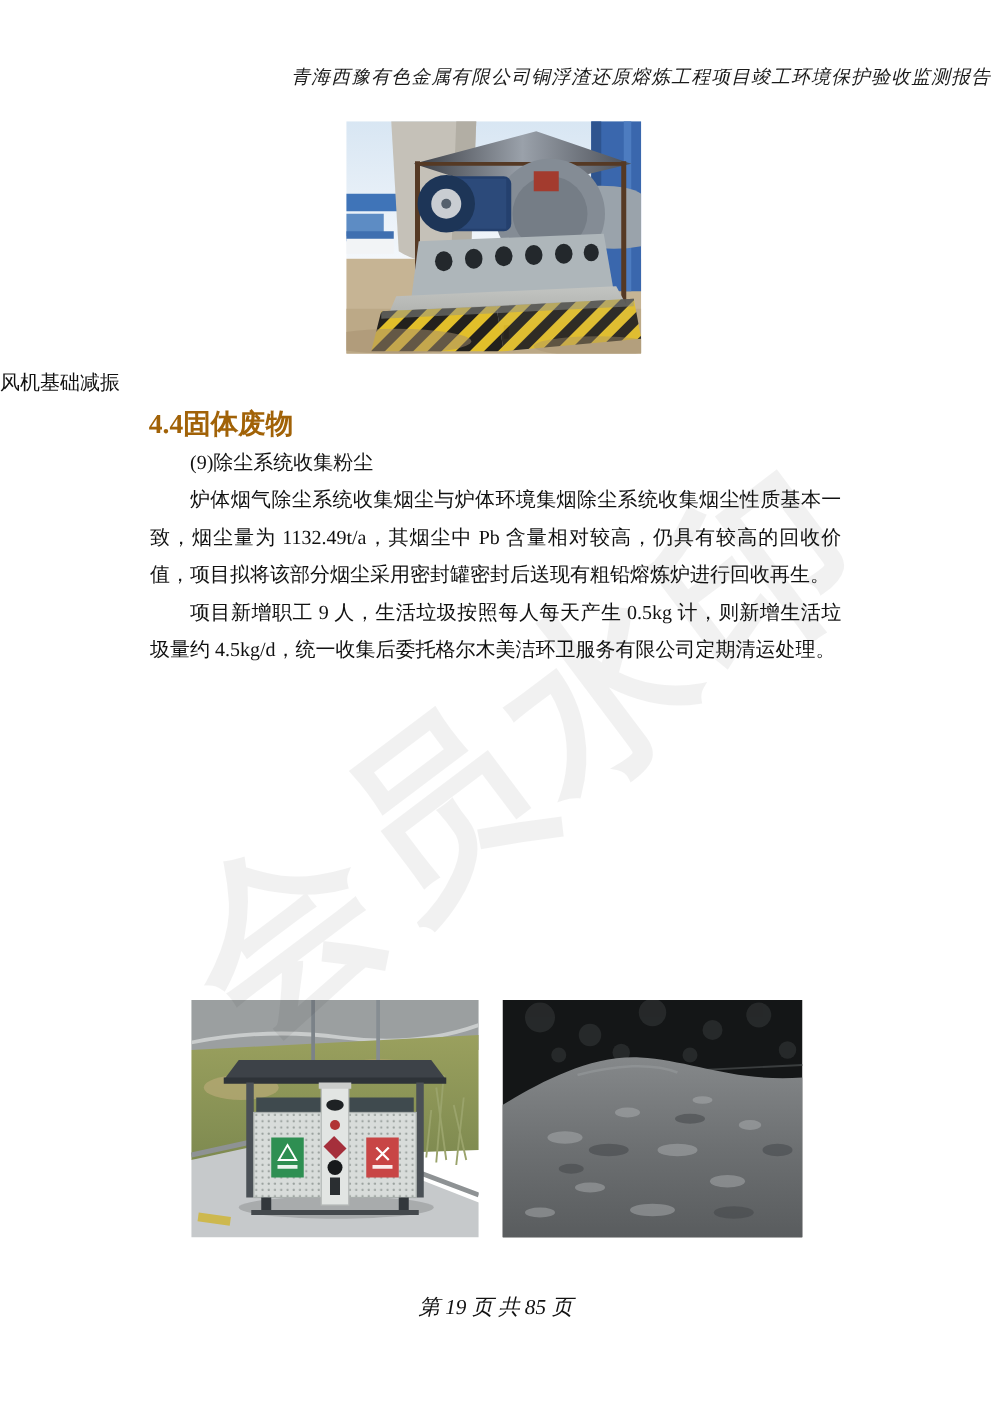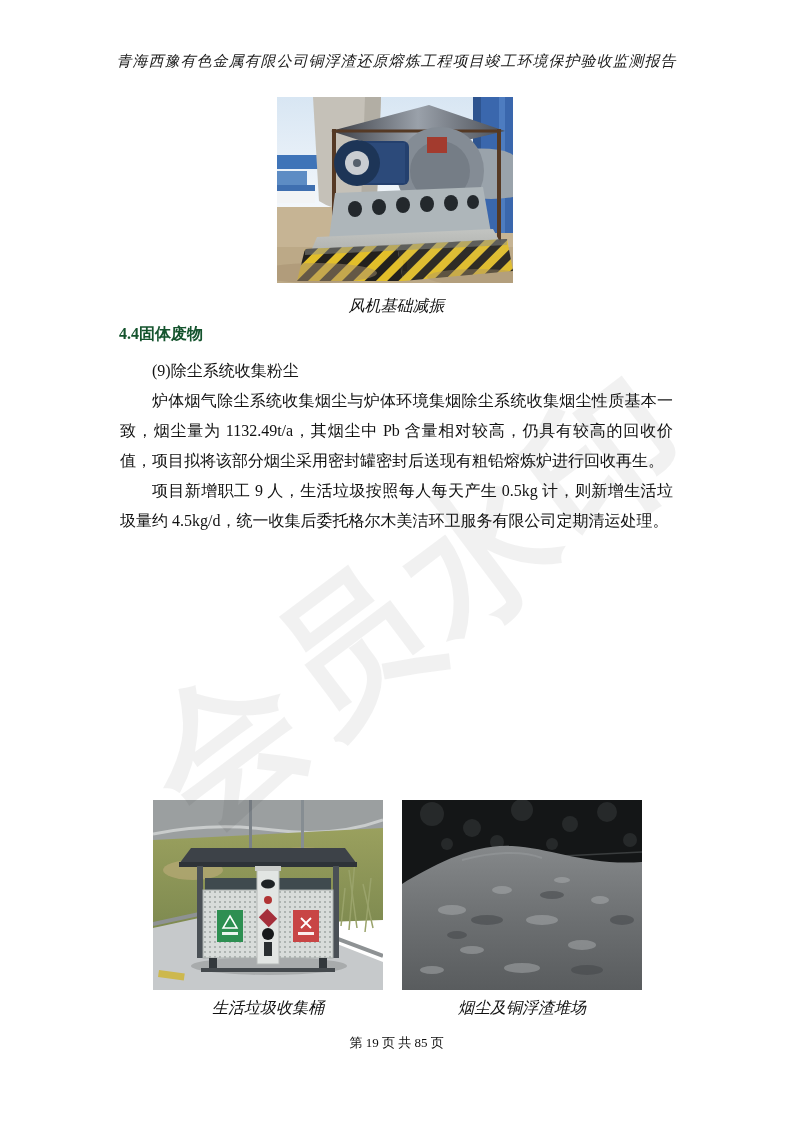--- a/index.html
+++ b/index.html
@@ -1,31 +1,31 @@
 <!DOCTYPE html>
 <html><head>
 <meta charset="utf-8">
 <style>
   html,body{margin:0;padding:0;background:#ffffff;}
   .page{position:relative;width:793px;height:1122px;background:#ffffff;overflow:hidden;
         font-family:"Liberation Serif","DejaVu Serif",serif;color:#111;}
-  .doc-header{position:absolute;top:52px;left:0;width:100%;text-align:center;
+  .doc-header{position:absolute;top:52px;left:0;width:100%;text-align:right;
         font-size:15px;font-style:italic;letter-spacing:1px;color:#1a1a1a;}
   .watermark{position:absolute;top:500px;left:55px;width:730px;text-align:center;
         font-size:150px;font-weight:bold;letter-spacing:8px;color:rgba(0,0,0,0.055);
         transform:rotate(-37deg);pointer-events:none;white-space:nowrap;z-index:1;}
   .figure{position:absolute;display:block;}
-  .fig-caption{position:absolute;text-align:center;font-size:16px;color:#111;font-style:italic;}
+  .fig-caption{position:absolute;font-size:16px;color:#111;}
   .caption-center{left:0;width:100%;top:296px;}
   .caption-bin{left:153px;width:230px;top:998px;}
   .caption-slag{left:402px;width:240px;top:998px;}
-  .section-heading{position:absolute;left:119px;top:324px;font-size:16px;font-weight:bold;color:#14532d;}
+  .section-heading{position:absolute;left:119px;top:324px;font-size:22px;font-weight:bold;color:#a16207;}
   .body-text{position:absolute;left:120px;top:356px;width:553px;z-index:2;}
   .body-text p{margin:0;font-size:16px;line-height:30px;text-align:justify;text-indent:2em;}
-  .page-footer{position:absolute;top:1034px;left:0;width:100%;text-align:center;font-size:13px;color:#111;}
+  .page-footer{position:absolute;top:1034px;left:0;width:100%;text-align:center;font-size:17px;color:#111;font-style:italic;}
   svg{display:block;}
 </style>
 </head>
 <body>
 
 <div class="page">
 
   <div class="watermark">会员水印</div>
 
   <div class="doc-header">青海西豫有色金属有限公司铜浮渣还原熔炼工程项目竣工环境保护验收监测报告</div>
@@ -225,18 +225,16 @@
       <g fill="#44474a" opacity="0.55">
         <ellipse cx="85" cy="120" rx="16" ry="5"></ellipse>
           <ellipse cx="150" cy="95" rx="12" ry="4"></ellipse>
         <ellipse cx="55" cy="135" rx="10" ry="4"></ellipse>
           <ellipse cx="185" cy="170" rx="16" ry="5"></ellipse>
         <ellipse cx="220" cy="120" rx="12" ry="5"></ellipse>
       </g>
     </svg>
   </div>
 
-  <div class="fig-caption caption-bin">生活垃圾收集桶</div>
-  <div class="fig-caption caption-slag">烟尘及铜浮渣堆场</div>
 
   <div class="page-footer">第 19 页 共 85 页</div>
 
 </div>
 
 </body></html>

